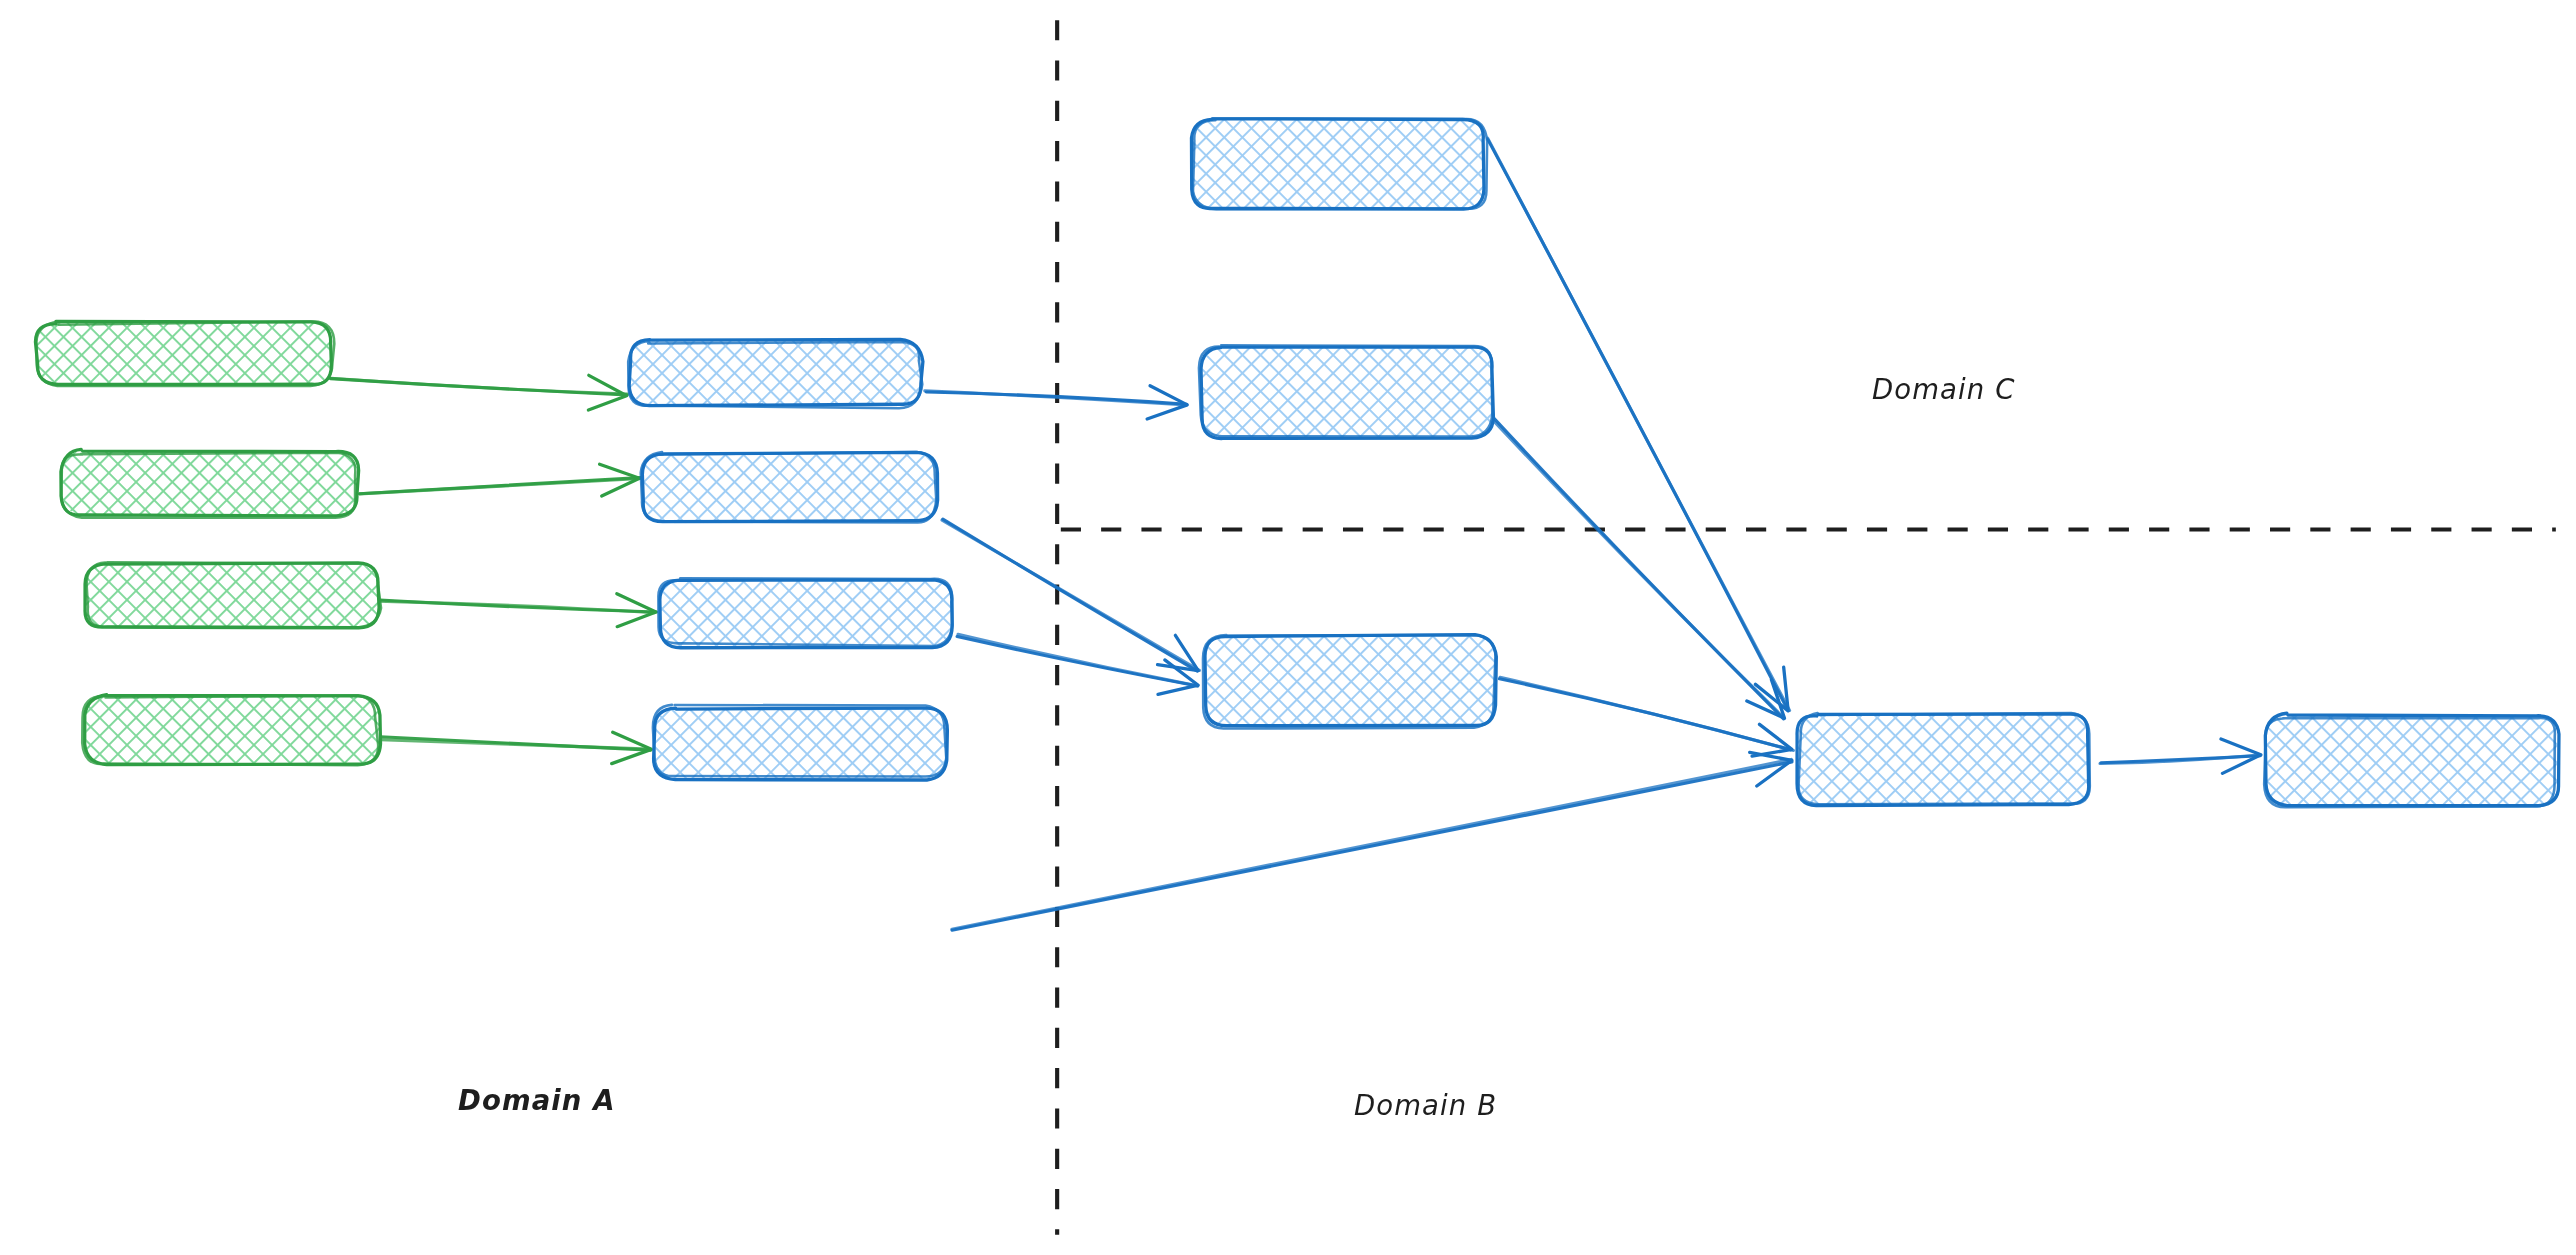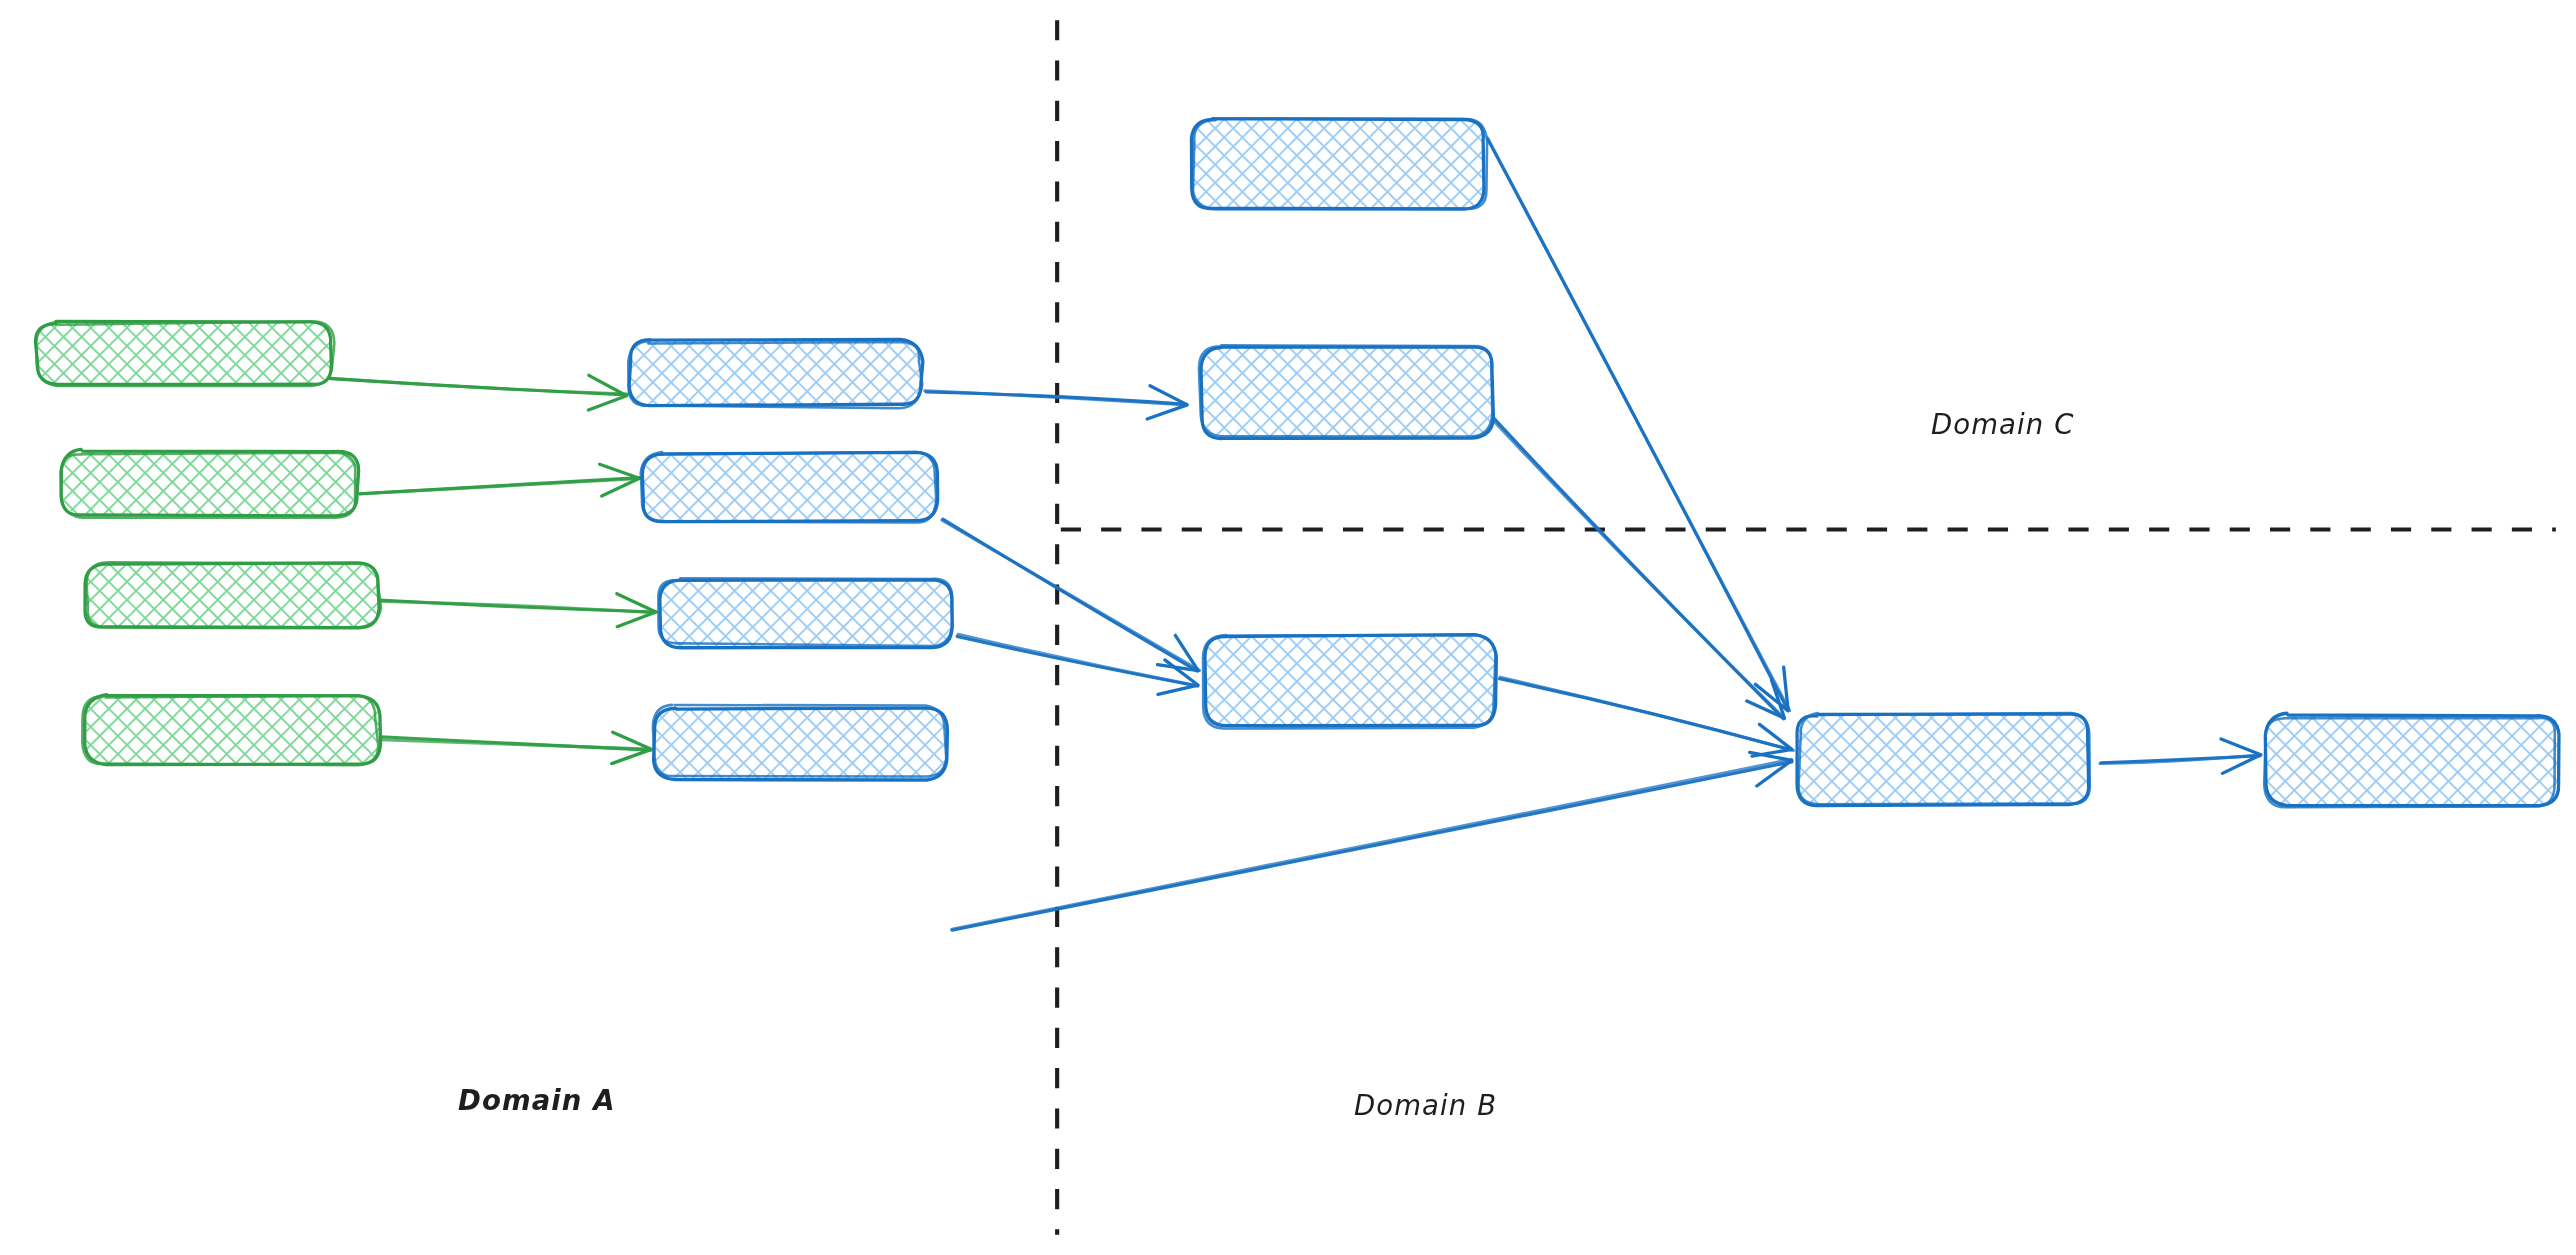--- a/index.html
+++ b/index.html
@@ -231,17 +231,17 @@
           <rect x="2474" y="780" width="318" height="98" rx="22" ry="22" fill="url(#hatch-blue)" clip-path="url(#clip-d2)"></rect>
           <path d="M 2497.5734745681284 780.5109317474067 L 2768.6222696855666 781.4037849672138 Q 2791.1279691785576 780.4523557625711 2793.4311111673715 801.4712861813605 L 2792.98644657135 856.9345940344035 Q 2793.4905331030486 877.9687698192895 2771.3388702780007 879.404906847328 L 2496.9254660651086 879.3574426986277 Q 2474.46335080266 876.9502151302993 2473.595179004967 855.6886605627835 L 2472.878684684634 802.9801082693041 Q 2475.072380815446 780.6322483934462 2496.4125185608864 778.6129769198596" stroke="#1971c2" stroke-width="3.6" fill="none" stroke-linecap="round"></path>
           <path d="M 2492.2279195849783 784.066225069156 L 2770.326976735424 783.9695709950756 Q 2790.8043182433585 782.0430648928043 2788.834434977826 803.7005043196957 L 2788.5964815613816 857.4899972693529 Q 2788.3485096159393 879.1875099926722 2769.514292561356 880.4447300044354 L 2494.4543728261256 881.1474454473239 Q 2472.676946704555 880.9324388602283 2471.6375614698045 856.2245652727318 L 2473.154333727155 805.1662314226385 Q 2471.602507366892 784.5939147684257 2494.6236538511703 784.0456578434911" stroke="#1971c2" stroke-width="2.8" fill="none" stroke-linecap="round" opacity="0.82"></path>
         </g>
       </g>
   </svg>
 
   <div id="label-layer">
       <div class="domain-label" style="left: 458px; top: 1084px; font-weight: bold;">Domain A</div>
       <div class="domain-label" style="left: 1354px; top: 1089px;">Domain B</div>
-      <div class="domain-label" style="left: 1931px; top: 373px; margin-top: 35px;">Domain C</div>
+      <div class="domain-label" style="left: 1872px; top: 373px;">Domain C</div>
     </div>
 
 </div>
 
 
 </body></html>

